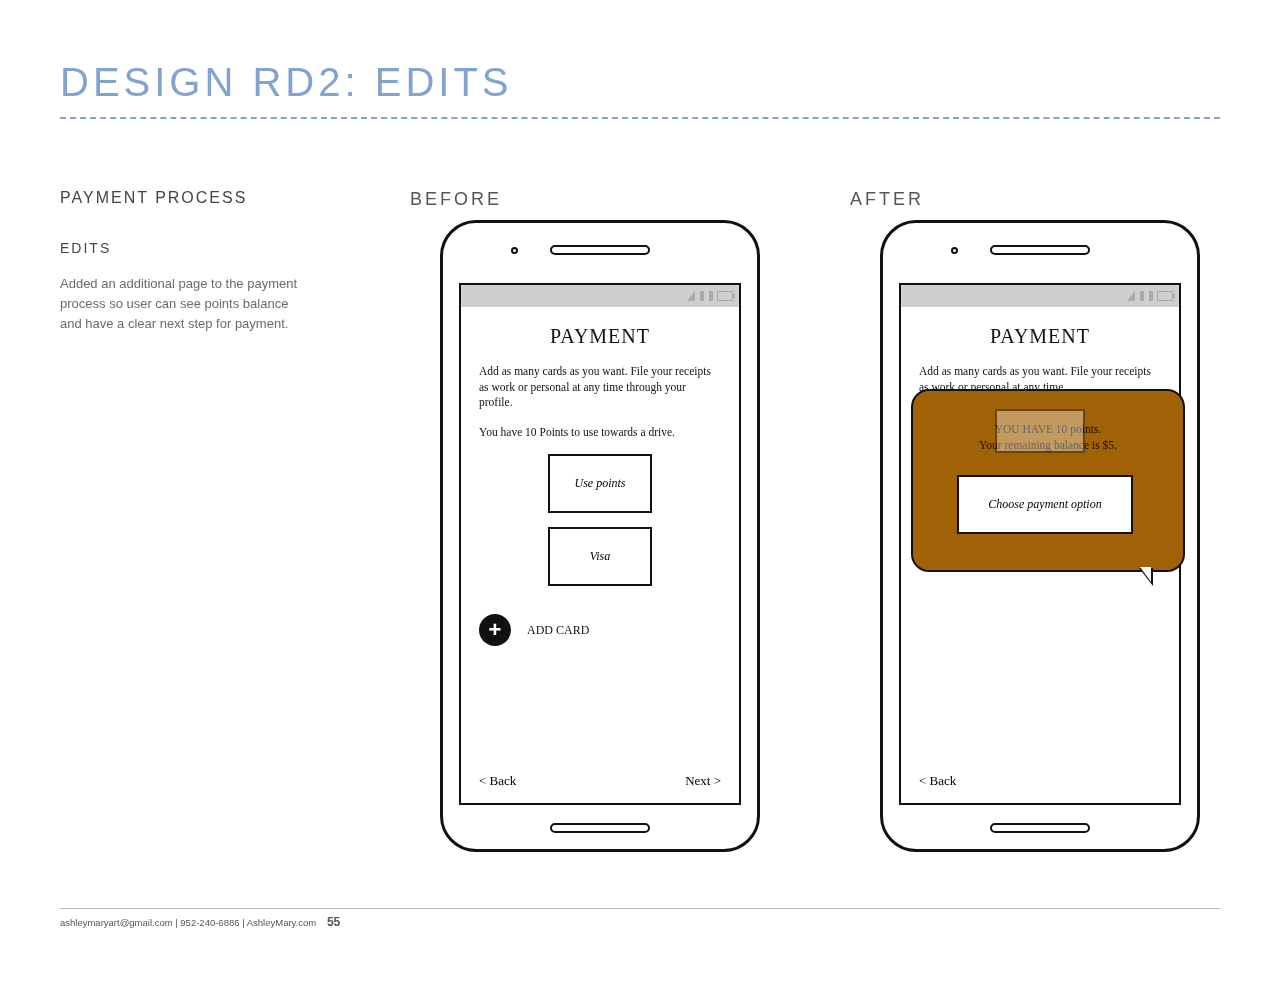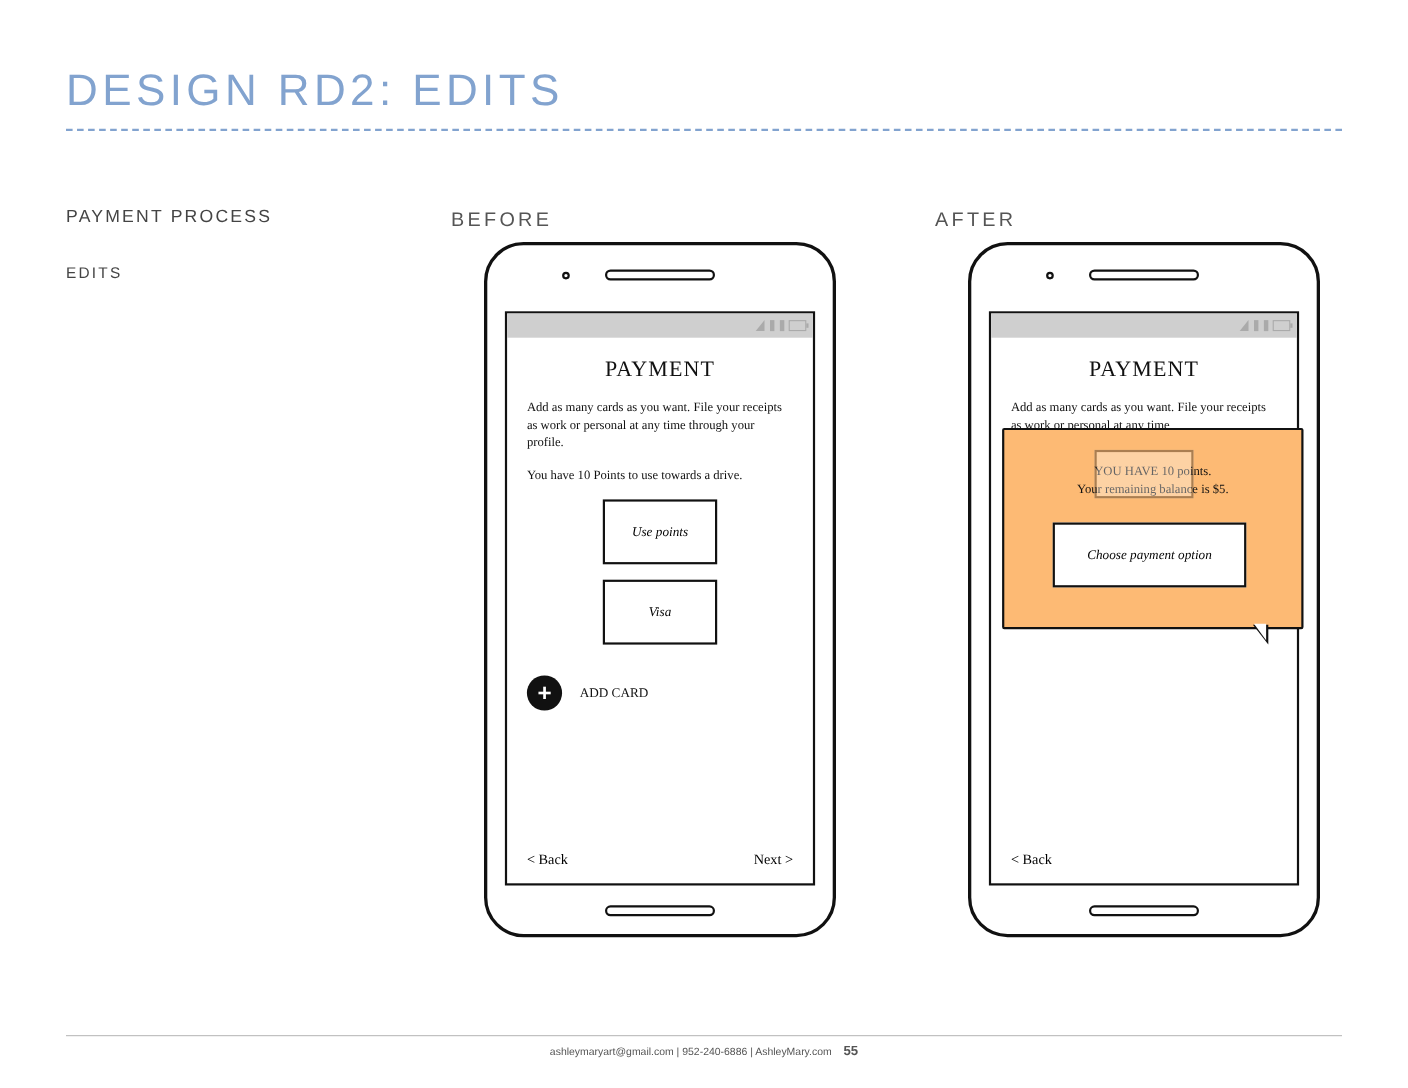--- a/index.html
+++ b/index.html
@@ -211,23 +211,23 @@
     font-size: 13px;
     cursor: pointer;
   }
 
   
   .popup {
     position: absolute;
     top: 82px;
     left: 10px;
     right: -6px;
-    background: #fdba74;
-    border: 2px solid #111;
-    border-radius: 2px;
+    background: #a16207;
+    border: 2px solid #111;
+    border-radius: 18px;
     padding: 30px 18px 22px 18px;
     text-align: center;
     font-size: 11.5px;
     line-height: 1.4;
   }
   .popup::after {
     content: "";
     position: absolute;
     bottom: -16px;
     right: 30px;
@@ -246,24 +246,24 @@
     border-right: 0 solid transparent;
     border-top: 15px solid #fff;
     z-index: 1;
   }
   .popup .wf-button { margin-top: 22px; }
 
   
   .page-footer {
     position: absolute;
     left: 60px; right: 60px;
-    bottom: 27px;
+    bottom: 60px;
     border-top: 1px solid #bbb;
     padding-top: 6px;
-    text-align: center;
+    text-align: left;
     font-size: 9.5px;
     color: #555;
   }
   .page-number {
     font-size: 12px;
     font-weight: 600;
     margin-left: 8px;
   }
 
   
@@ -278,20 +278,21 @@
 <body>
 
 <h1 class="page-title">DESIGN RD2: EDITS</h1>
 <hr class="dashed-rule">
 
 <div class="columns">
 
   <aside class="sidebar">
     <div class="section-heading">PAYMENT PROCESS</div>
     <div class="sub-heading">EDITS</div>
+    <p class="body-text">Added an additional page to the payment process so user can see points balance and have a clear next step for payment.</p>
   </aside>
 
   <div class="phone-col">
     <div class="col-label">BEFORE</div>
     <div class="phone">
       <div class="phone-speaker-dot"></div>
       <div class="phone-speaker"></div>
       <div class="screen">
         <div class="statusbar">
           <span class="tri"></span>

